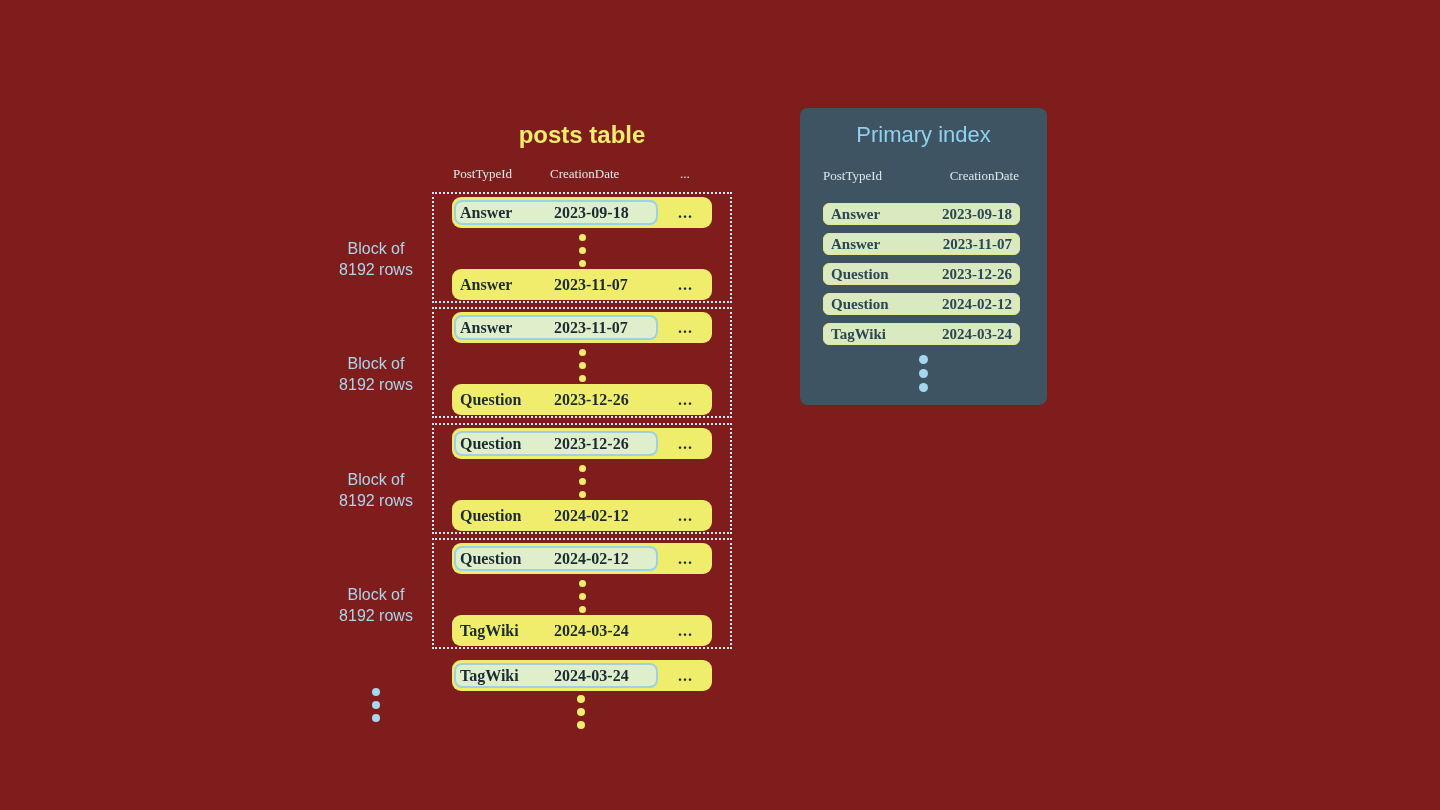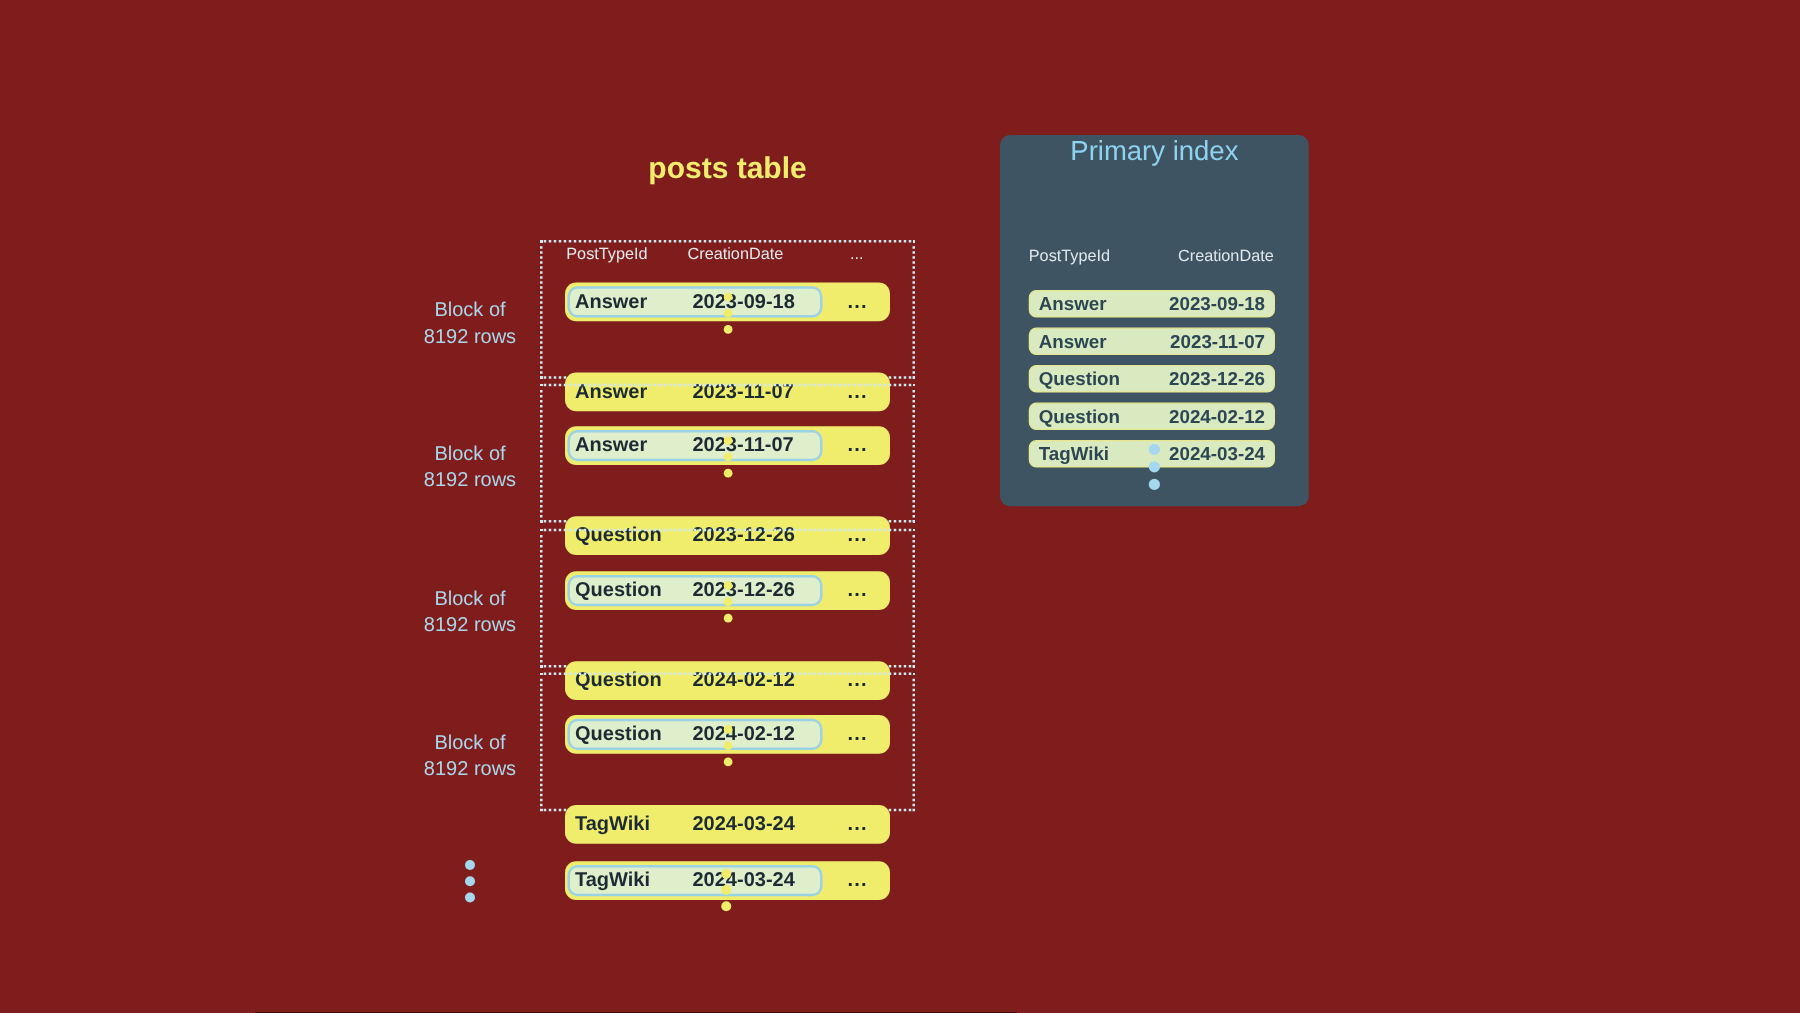--- a/index.html
+++ b/index.html
@@ -1,20 +1,20 @@
 <!DOCTYPE html>
 <html><head>
 <meta charset="utf-8">
 <style>
   html,body{margin:0;padding:0;background:#000;}
   .canvas{
     position:relative;width:1440px;height:810px;background:#7f1d1d;overflow:hidden;
     font-family:"Liberation Sans","DejaVu Sans",sans-serif;
   }
-  .mono{font-family:Liberation Sans, sans-serif;margin-top:29px;}
+  .mono{font-family:Liberation Serif, serif;}
 
   
   .ptitle{
     position:absolute;left:432px;top:121px;width:300px;text-align:center;
     font-size:24px;font-weight:600;color:#f1ed6c;
   }
   .pheader{
     position:absolute;left:432px;top:166px;width:300px;height:18px;
     font-size:13px;color:#e4e9ec;
   }
@@ -56,21 +56,21 @@
   .freedot{position:absolute;border-radius:50%;}
   .ydot{width:8px;height:8px;background:#f1ed6c;}
   .bdot{width:8px;height:8px;background:#a5d8ee;}
 
   
   .panel{
     position:absolute;left:800px;top:108px;width:247px;height:297px;
     background:#3e5462;border-radius:8px;
   }
   .panel-title{
-    position:absolute;top:0;left:0;width:100%;text-align:center;
+    position:absolute;top:14px;left:0;width:100%;text-align:center;
     font-size:22px;font-weight:500;color:#8ed2f0;
   }
   .iheader{
     position:absolute;top:60px;left:23px;width:196px;display:flex;
     justify-content:space-between;font-size:13px;color:#dfe8ec;
   }
   .irow{
     position:absolute;left:23px;width:197px;height:22px;box-sizing:border-box;
     background:#d9eac0;border:1.5px solid #e6e78e;border-radius:6px;
     display:flex;justify-content:space-between;align-items:center;

